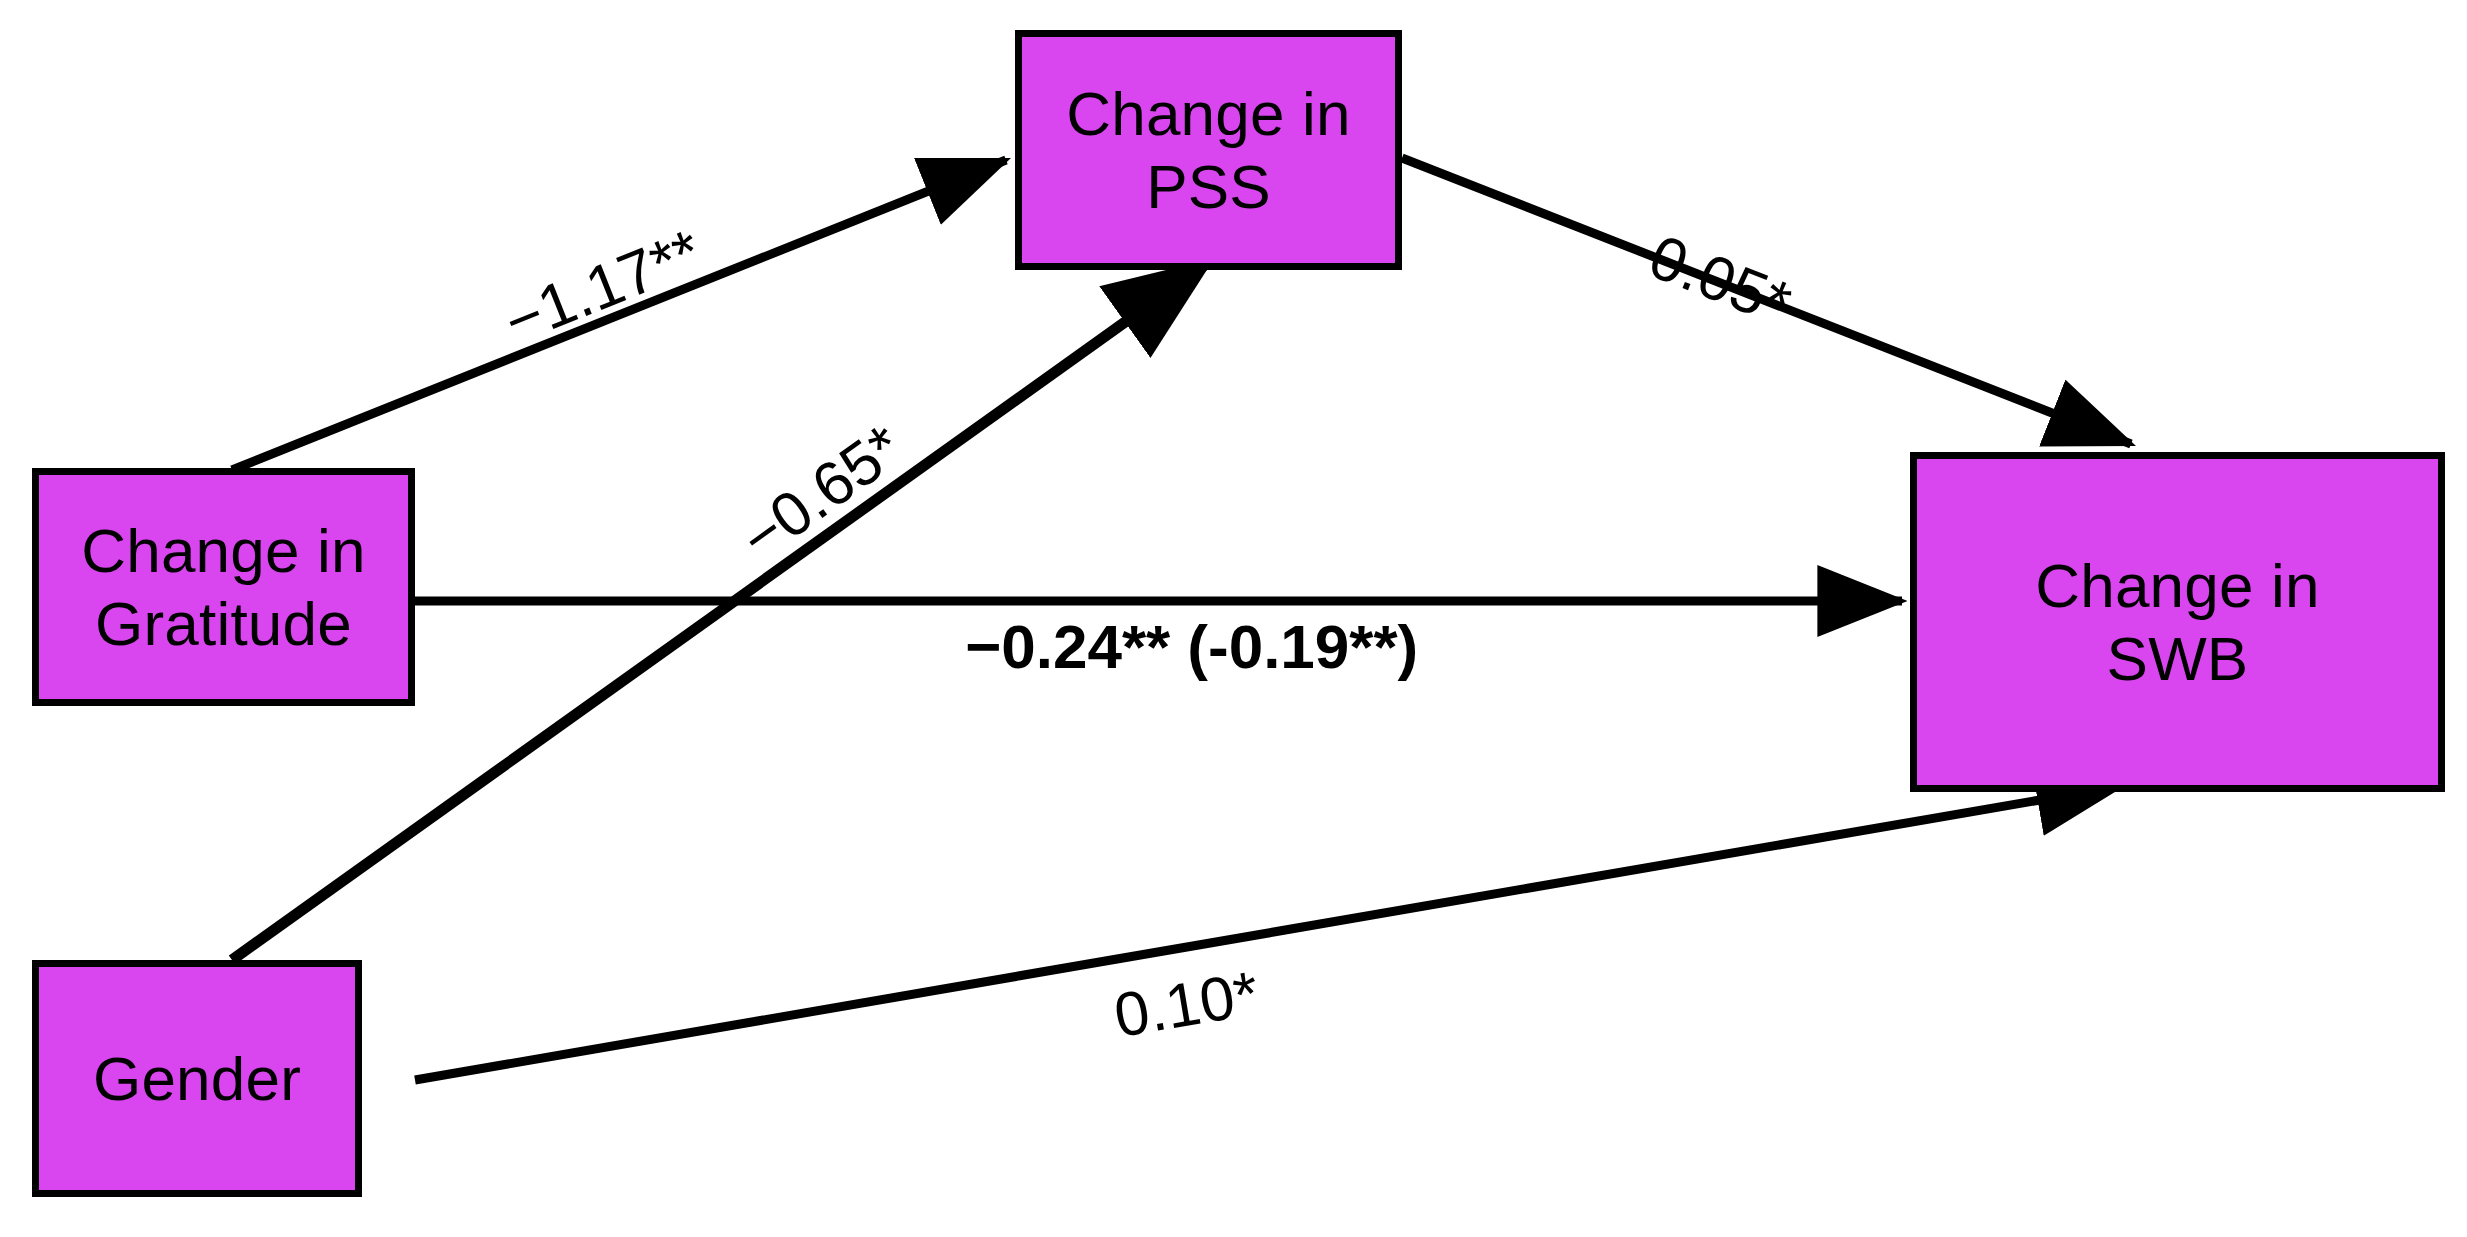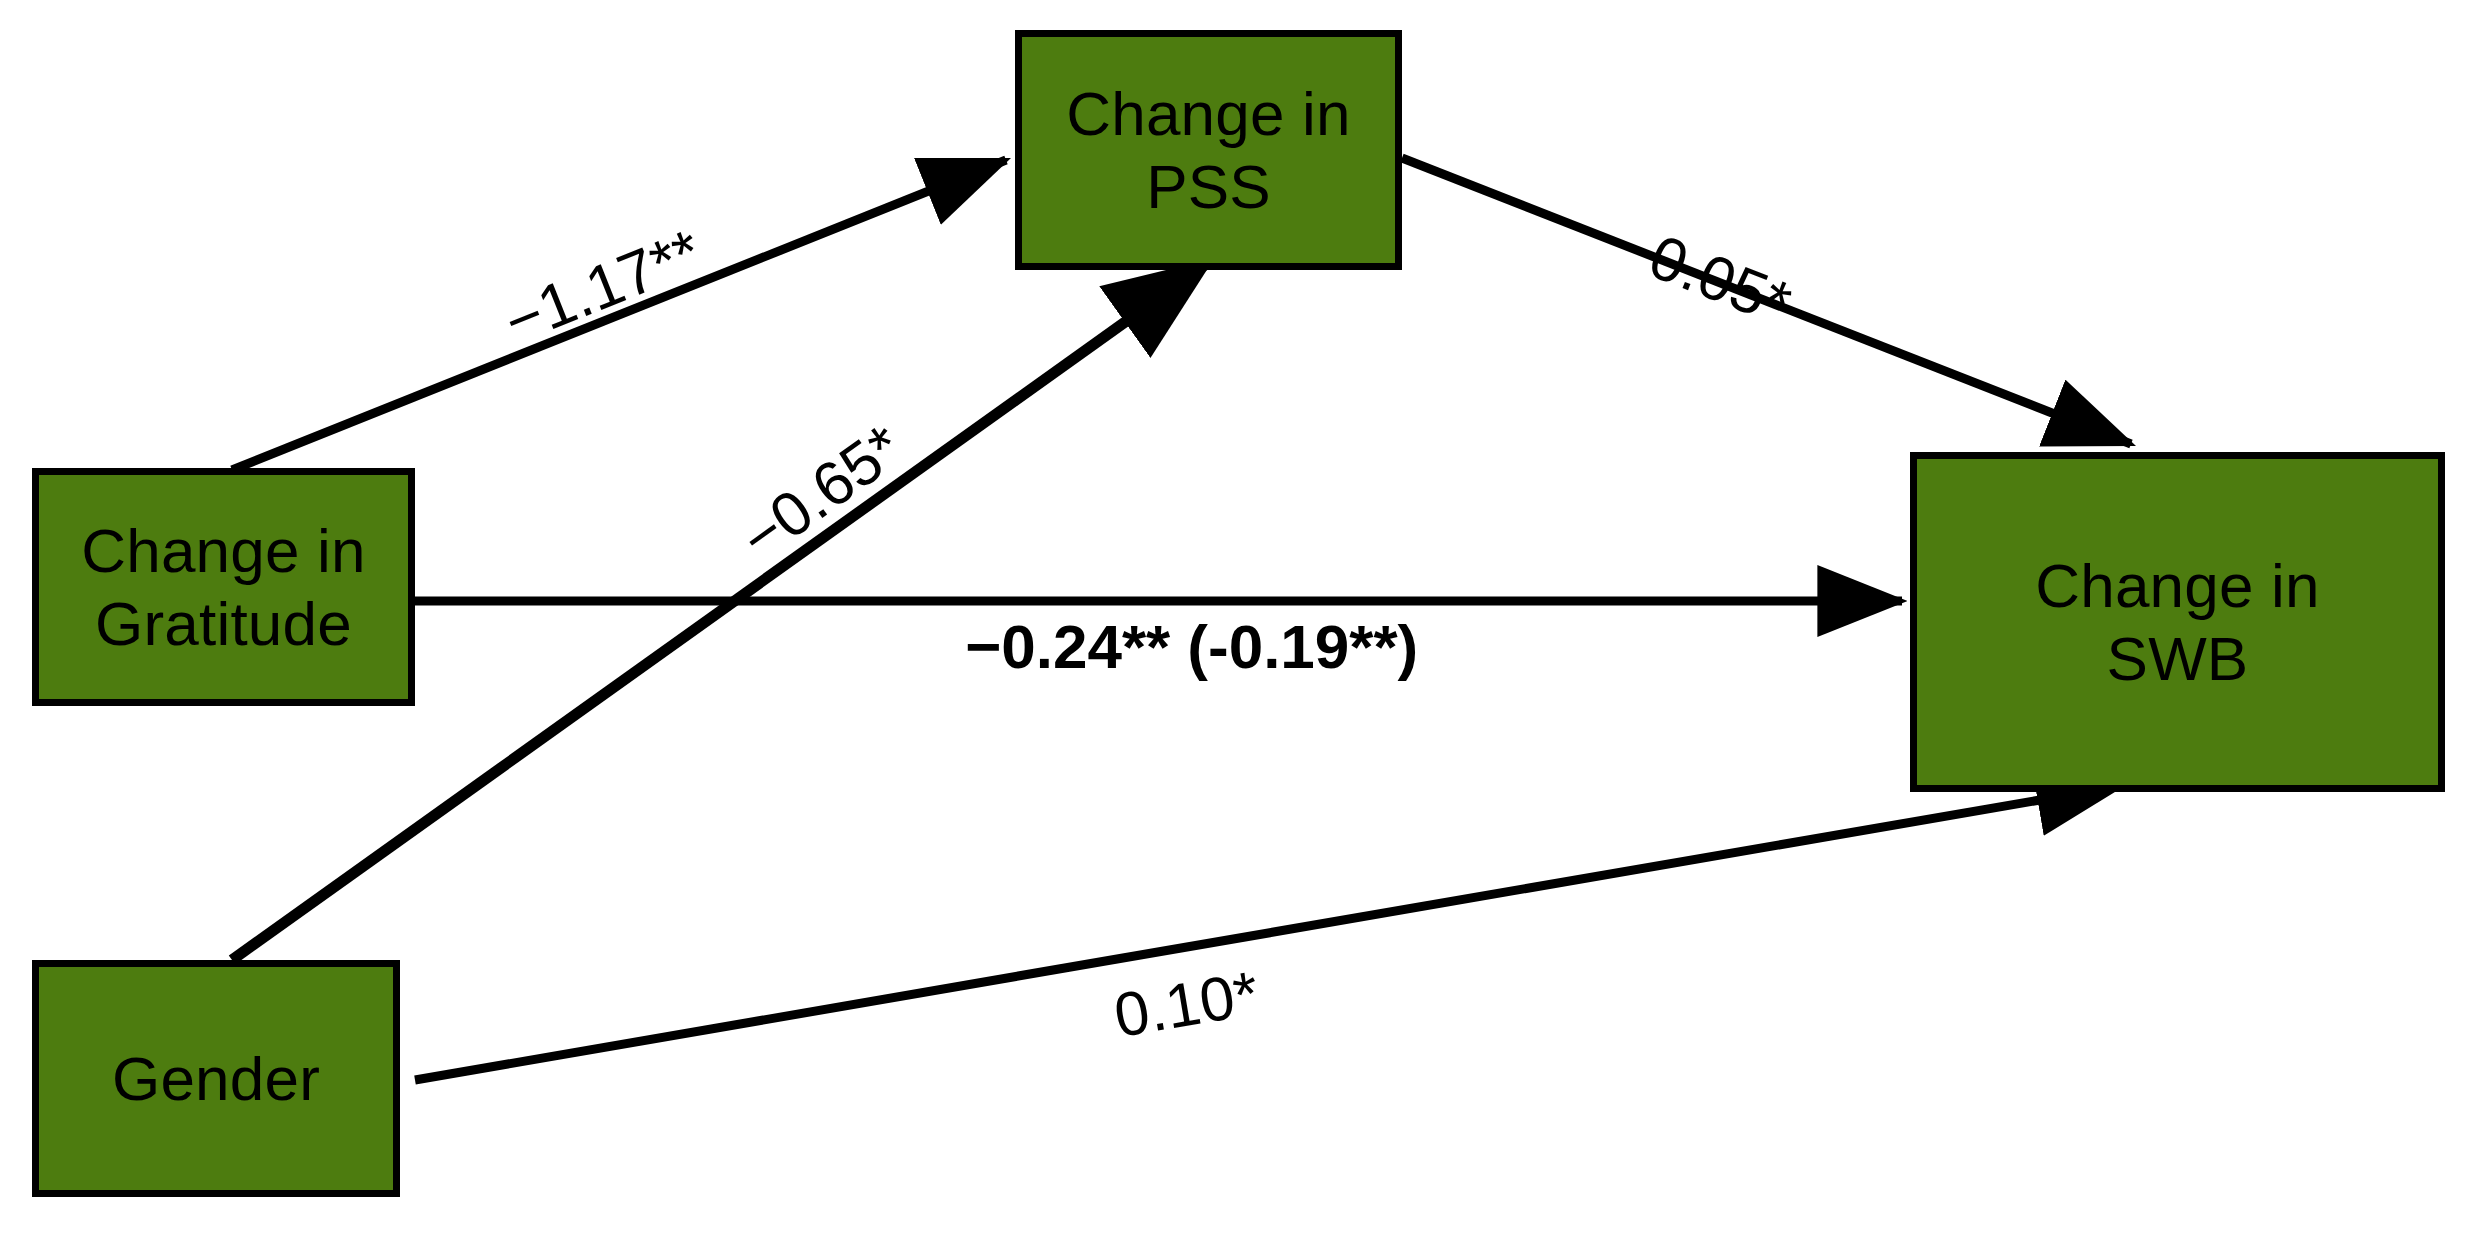--- a/index.html
+++ b/index.html
@@ -20,21 +20,21 @@
   #path-svg {
     position: absolute;
     left: 0;
     top: 0;
     width: 2467px;
     height: 1237px;
   }
   .node-box {
     position: absolute;
     box-sizing: border-box;
-    background: #4d7c0f;
+    background: #d946ef;
     border: 7px solid #000000;
     display: flex;
     align-items: center;
     justify-content: center;
     text-align: center;
     color: #000000;
     font-size: 62px;
     line-height: 1.18;
     letter-spacing: 0.2px;
     z-index: 3;
@@ -85,21 +85,21 @@
   <div class="node-box" style="left:1015px; top:30px; width:387px; height:240px;">
     <span class="node-label">Change in
 PSS</span>
   </div>
 
   <div class="node-box" style="left:1910px; top:452px; width:535px; height:340px;">
     <span class="node-label">Change in
 SWB</span>
   </div>
 
-  <div class="node-box" style="left:32px; top:960px; width:368px; height:237px;align-items:center;">
+  <div class="node-box" style="left:32px; top:960px; width:330px; height:237px;align-items:center;">
     <span class="node-label">Gender</span>
   </div>
 
   <div class="edge-label" style="left:496px; top:296px; transform: rotate(-21.8deg);">−1.17**</div>
 
   <div class="edge-label" style="left:1664px; top:225px; transform: rotate(21.4deg);">0.05*</div>
 
   <div class="edge-label" style="left:730px; top:520px; transform: rotate(-35.6deg);">−0.65*</div>
 
   <div class="edge-label" style="left:965px; top:616px;font-weight:bold;">−0.24** (-0.19**)</div>

